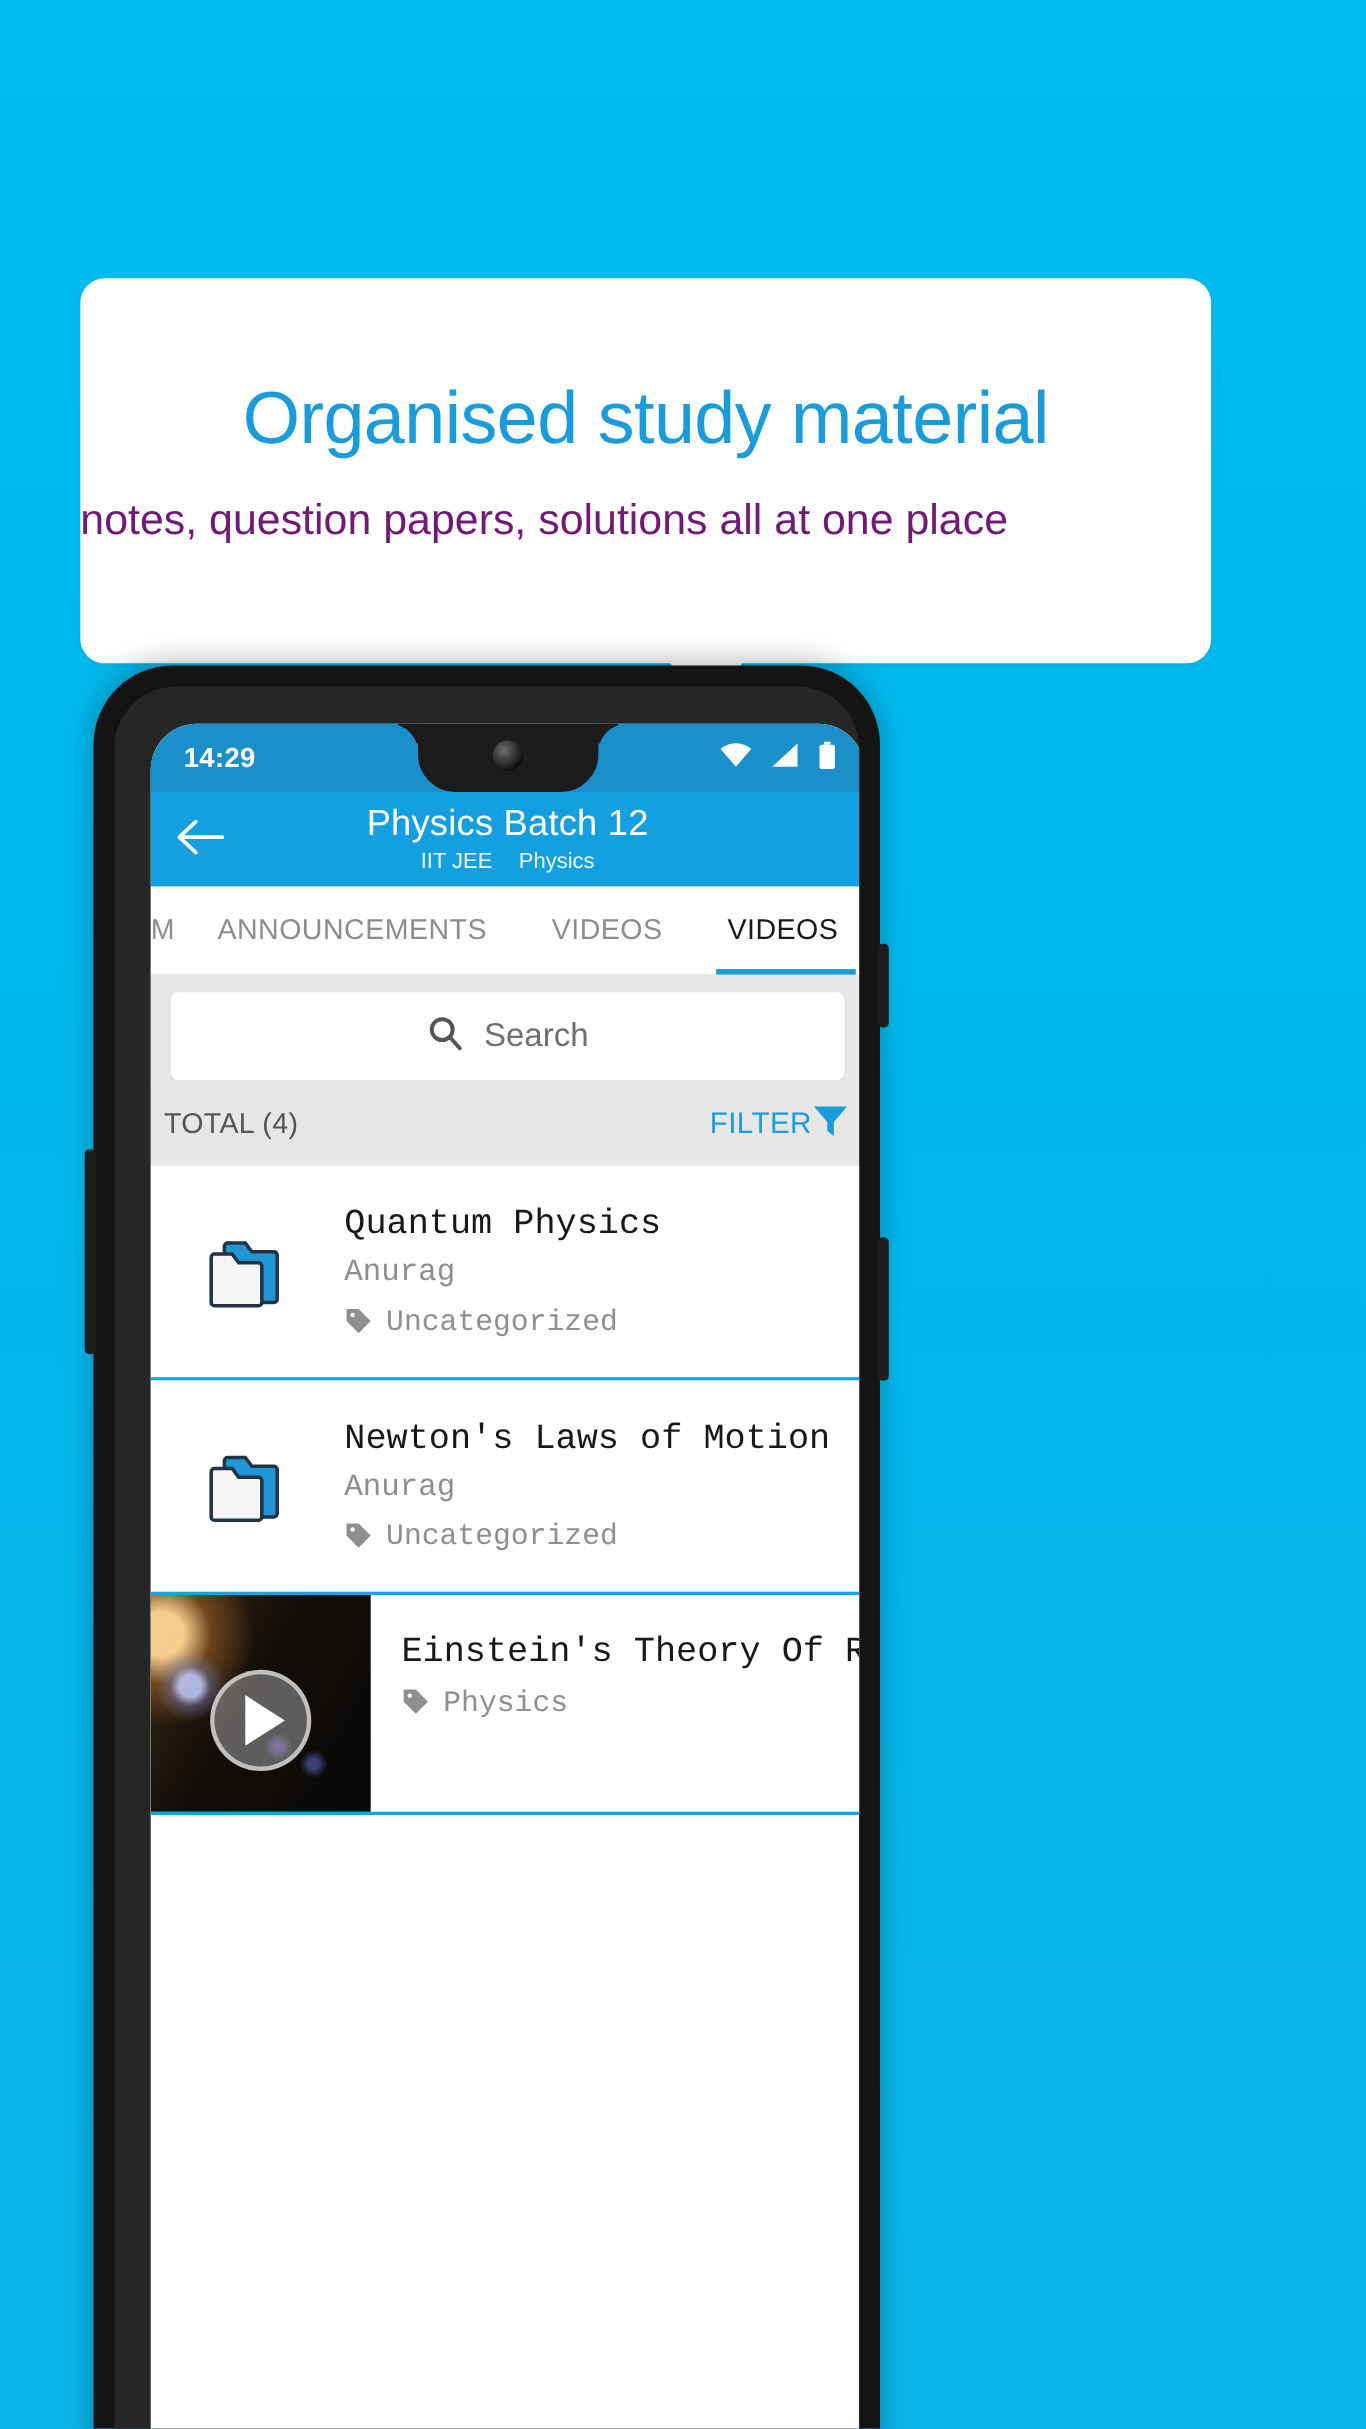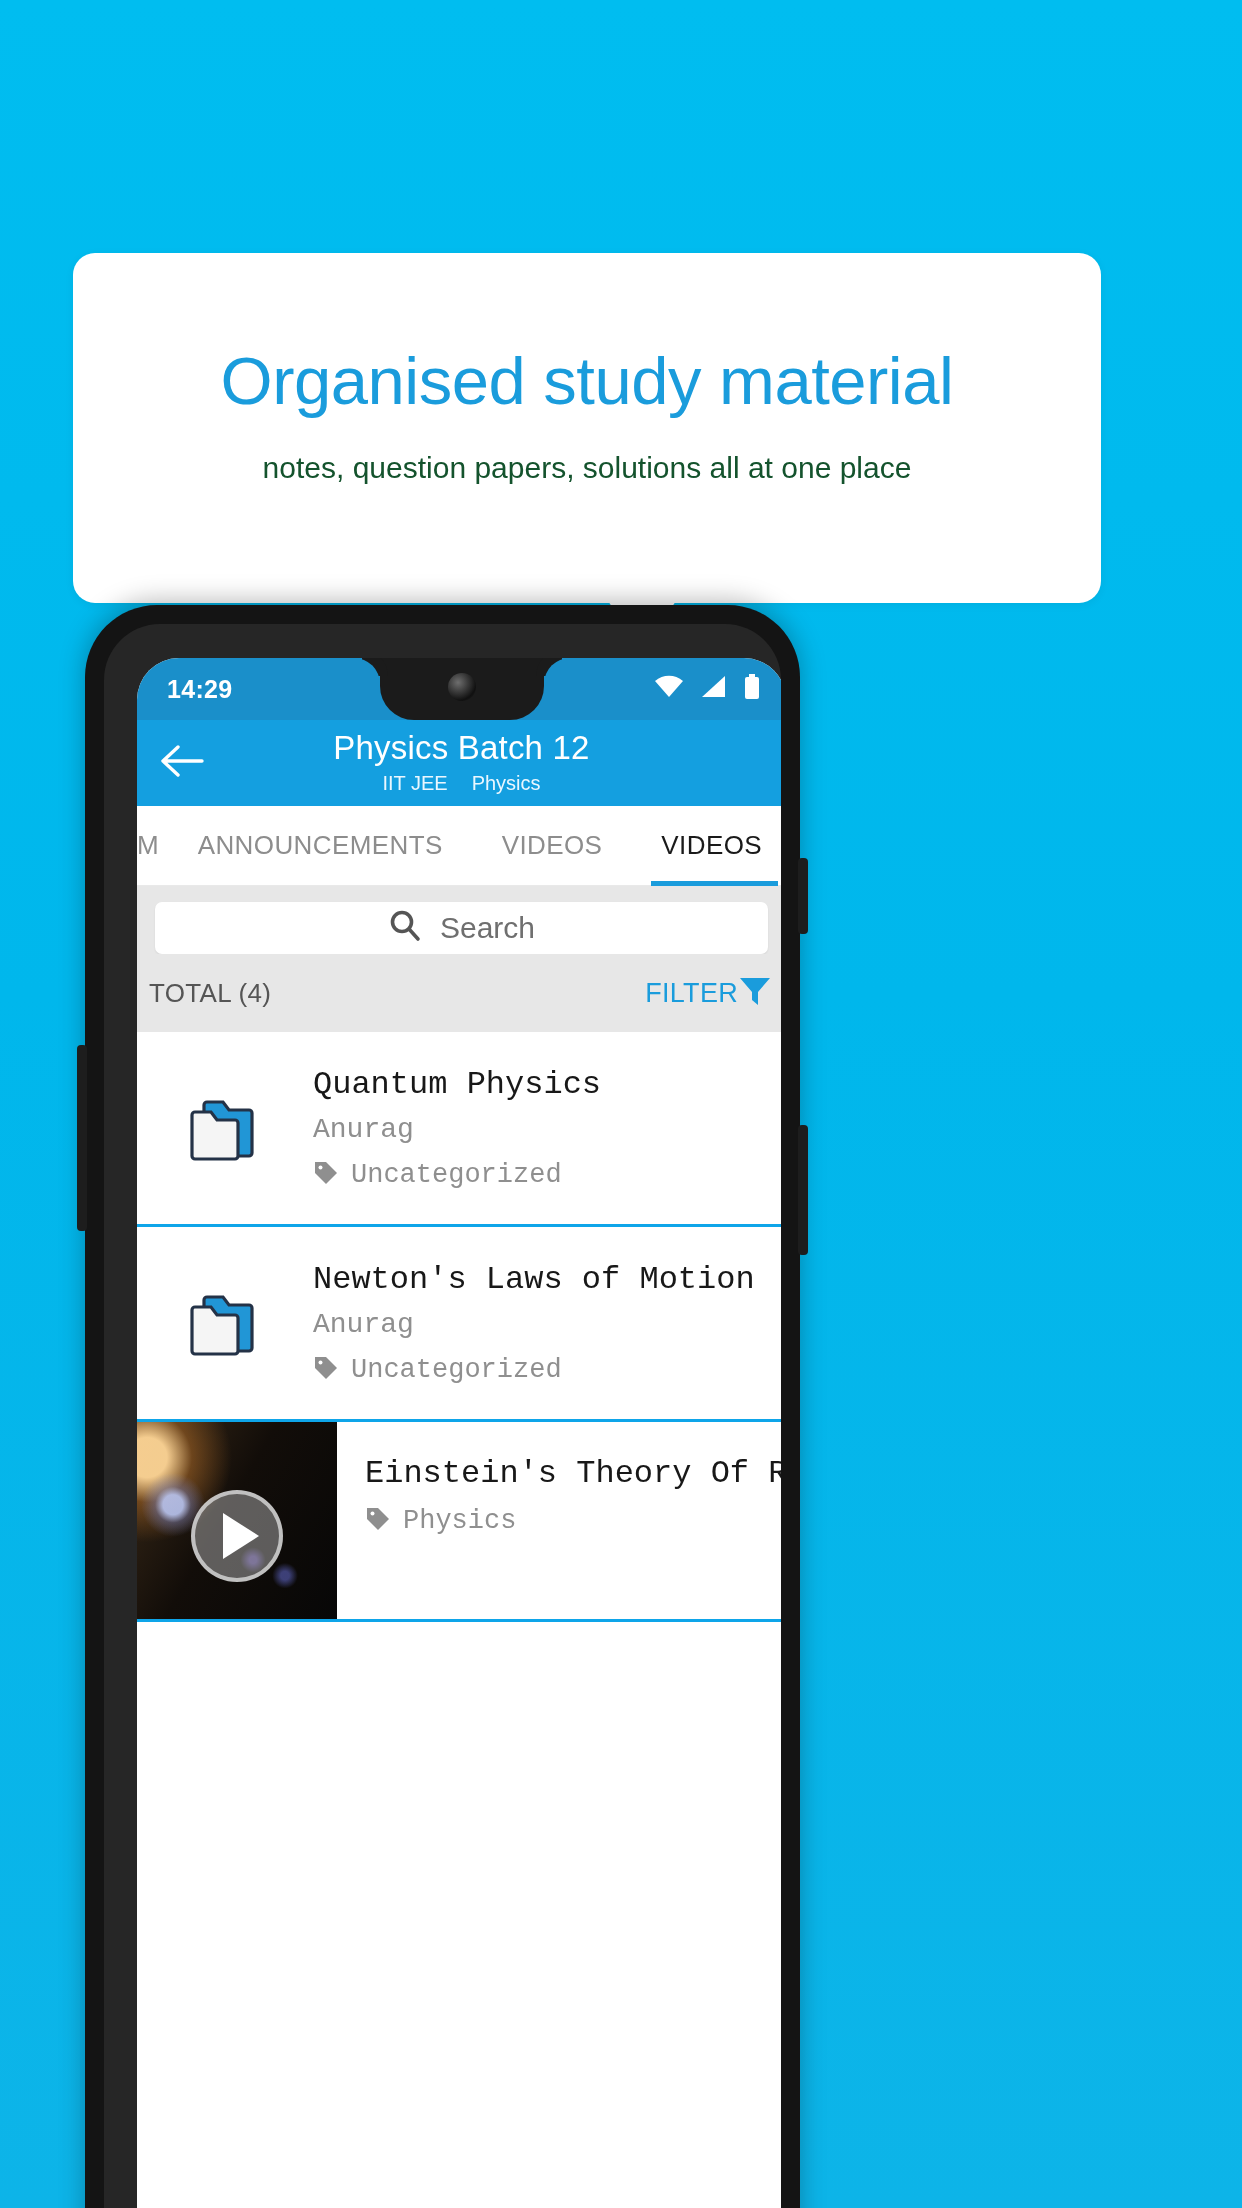--- a/index.html
+++ b/index.html
@@ -43,23 +43,23 @@
     color: #1a9cdc;
     font-size: 67px;
     font-weight: 400;
     letter-spacing: -0.5px;
     line-height: 1;
     white-space: nowrap;
   }
   .bubble-sub {
     position: absolute;
     left: 0; right: 0; top: 200px;
-    text-align: center;
-    color: #14532d;
-    font-size: 30px;
+    text-align: left;
+    color: #701a75;
+    font-size: 39px;
     font-weight: 400;
     line-height: 1;
     white-space: nowrap;
   }
 
   
   .phone {
     position: absolute;
     left: 85px; top: 605px;
     width: 715px; height: 1700px;
@@ -246,21 +246,21 @@
     height: 5px;
     background: #1a9cdc;
   }
 
   
   .searchzone {
     background: #e7e7e7;
     padding: 16px 18px 0;
   }
   .searchbox {
-    height: 52px;
+    height: 80px;
     background: #ffffff;
     border-radius: 7px;
     display: flex;
     align-items: center;
     justify-content: center;
     gap: 18px;
     box-shadow: 0 1px 2px rgba(0,0,0,0.08);
   }
   .search-placeholder {
     color: #6f6f6f;

